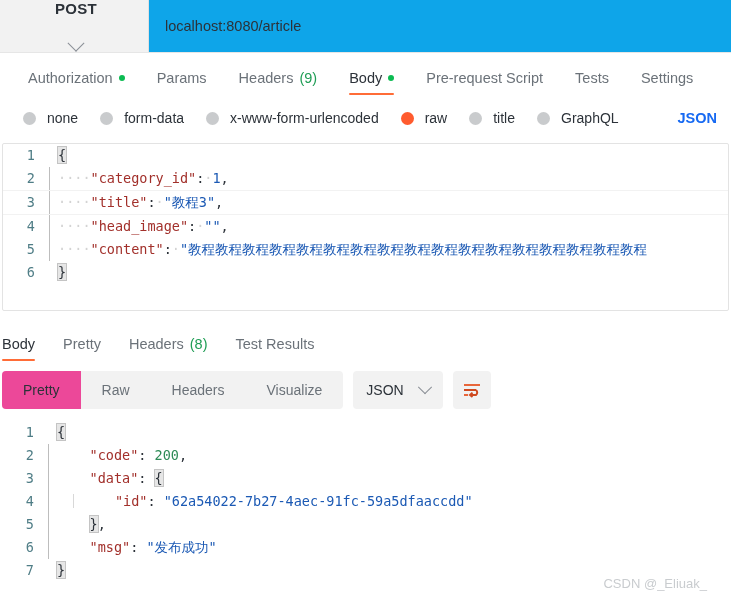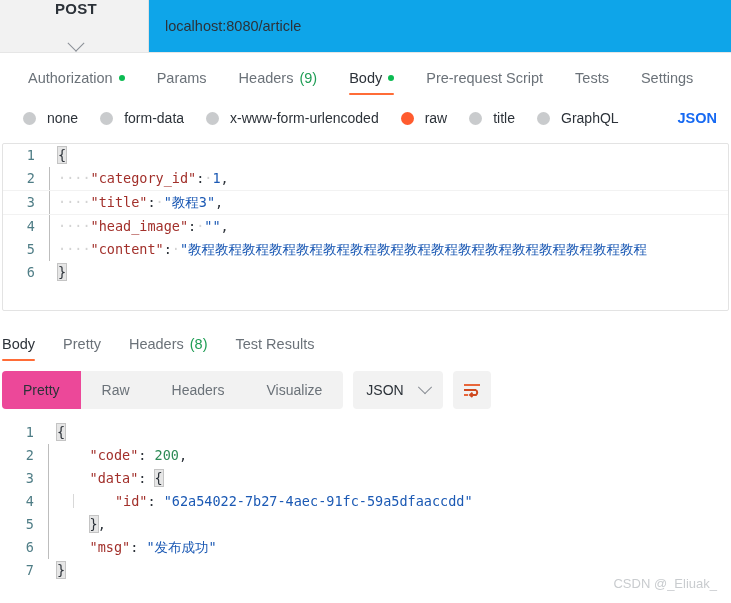--- a/index.html
+++ b/index.html
@@ -244,21 +244,21 @@
     display: flex; align-items: center; justify-content: center;
     cursor: pointer;
   }
   .resp-editor {
     border: none;
     margin: 4px 2px 0 2px;
     height: 170px;
   }
   .watermark {
     position: absolute;
-    right: 14px; bottom: 12px;
+    right: 24px; bottom: 12px;
     font-size: 13px;
     color: #c9cccf;
   }
 </style>
 </head>
 <body>
 
 <div class="urlbar">
   <div class="method-box">
     <span class="method-label">POST</span>

